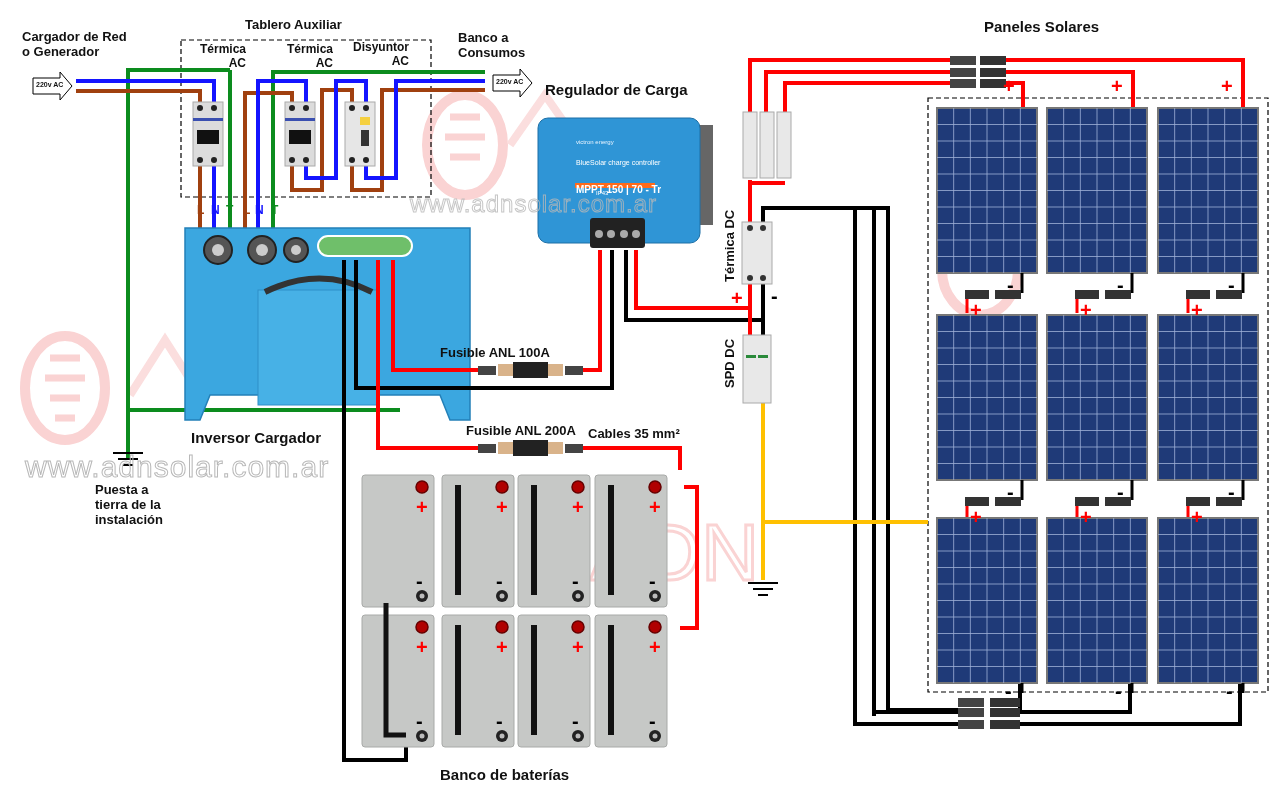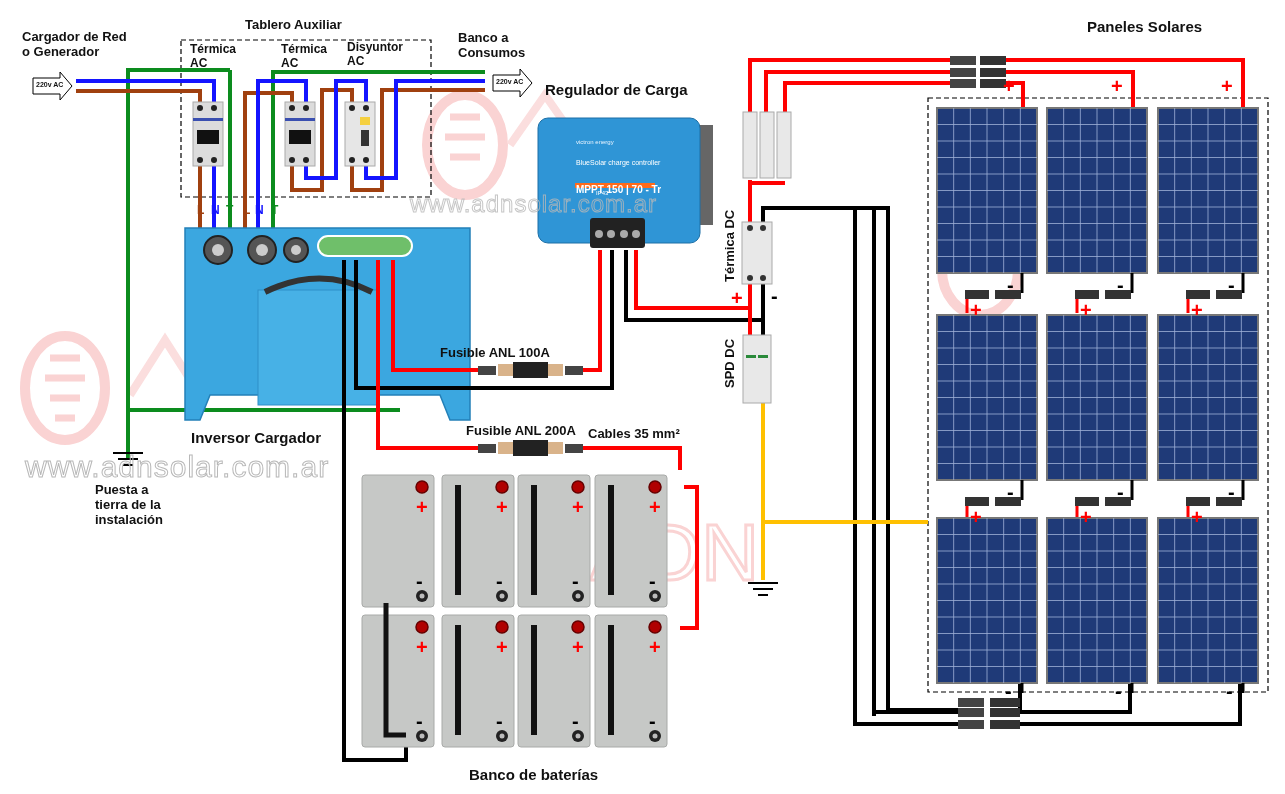--- a/index.html
+++ b/index.html
@@ -1,20 +1,20 @@
 <!DOCTYPE html>
 <html><head>
 <meta charset="utf-8">
 <style>
   html,body{margin:0;padding:0;background:#ffffff;}
   body{width:1285px;height:794px;position:relative;overflow:hidden;font-family:"Liberation Sans",sans-serif;}
   #stage{position:absolute;left:0;top:0;width:1285px;height:794px;}
   .lbl{position:absolute;font-family:"Liberation Sans",sans-serif;font-weight:bold;color:#111;font-size:13px;line-height:15px;white-space:nowrap;}
   .lbl.big{font-size:15px;line-height:17px;}
-  .lbl.c{text-align:left;}
+  .lbl.c{text-align:right;}
   .vert{position:absolute;font-family:"Liberation Sans",sans-serif;font-weight:bold;font-size:13px;color:#111;transform:rotate(-90deg);transform-origin:left top;white-space:nowrap;}
   .wm{position:absolute;font-family:"Liberation Sans",sans-serif;color:transparent;-webkit-text-stroke:1px #b8b8b8;font-size:30px;letter-spacing:1px;white-space:nowrap;}
   .lnt{position:absolute;font-family:"Liberation Sans",sans-serif;font-weight:bold;font-size:12px;}
   .sign{position:absolute;font-family:"Liberation Sans",sans-serif;font-weight:bold;font-size:20px;line-height:20px;}
 </style>
 </head>
 <body>
 
 <div id="stage">
 <svg id="diagram" width="1285" height="794" viewBox="0 0 1285 794" xmlns="http://www.w3.org/2000/svg" style="position:absolute;left:0;top:0;">
@@ -491,31 +491,31 @@
     </div>
 <div class="lbl c" style="left:347px;top:40px;width:62px;font-size:12px;line-height:14px;">
       <div>Disyuntor</div>
       <div>AC</div>
     </div>
 <div class="lbl" style="left:458px;top:30px;">
       <div>Banco a</div>
       <div>Consumos</div>
     </div>
 <div class="lbl big" style="left:545px;top:81px;">Regulador de Carga</div>
-<div class="lbl big" style="left:1087px;top:18px;">Paneles Solares</div>
+<div class="lbl big" style="left:984px;top:18px;">Paneles Solares</div>
 <div class="lbl big" style="left:191px;top:429px;">Inversor Cargador</div>
 <div class="lbl" style="left:440px;top:345px;">Fusible ANL 100A</div>
 <div class="lbl" style="left:466px;top:423px;">Fusible ANL 200A</div>
 <div class="lbl" style="left:588px;top:426px;">Cables 35 mm²</div>
 <div class="lbl" style="left:95px;top:482px;">
       <div>Puesta a</div>
       <div>tierra de la</div>
       <div>instalación</div>
     </div>
-<div class="lbl big" style="left:469px;top:766px;">Banco de baterías</div>
+<div class="lbl big" style="left:440px;top:766px;">Banco de baterías</div>
 <div class="vert" style="left:722px;top:282px;">Térmica DC</div>
 <div class="vert" style="left:722px;top:388px;">SPD DC</div>
 <div class="lbl" style="left:36px;top:81px;font-size:7px;line-height:8px;">220v AC</div>
 <div class="lbl" style="left:496px;top:78px;font-size:7px;line-height:8px;">220v AC</div>
 
 <div class="lnt" style="left:197px;top:203px;color:#a0400f;">L</div>
 <div class="lnt" style="left:211px;top:203px;color:#1414ff;">N</div>
 <div class="lnt" style="left:226px;top:203px;color:#0c8c1e;">T</div>
 <div class="lnt" style="left:243px;top:203px;color:#a0400f;">L</div>
 <div class="lnt" style="left:255px;top:203px;color:#1414ff;">N</div>

